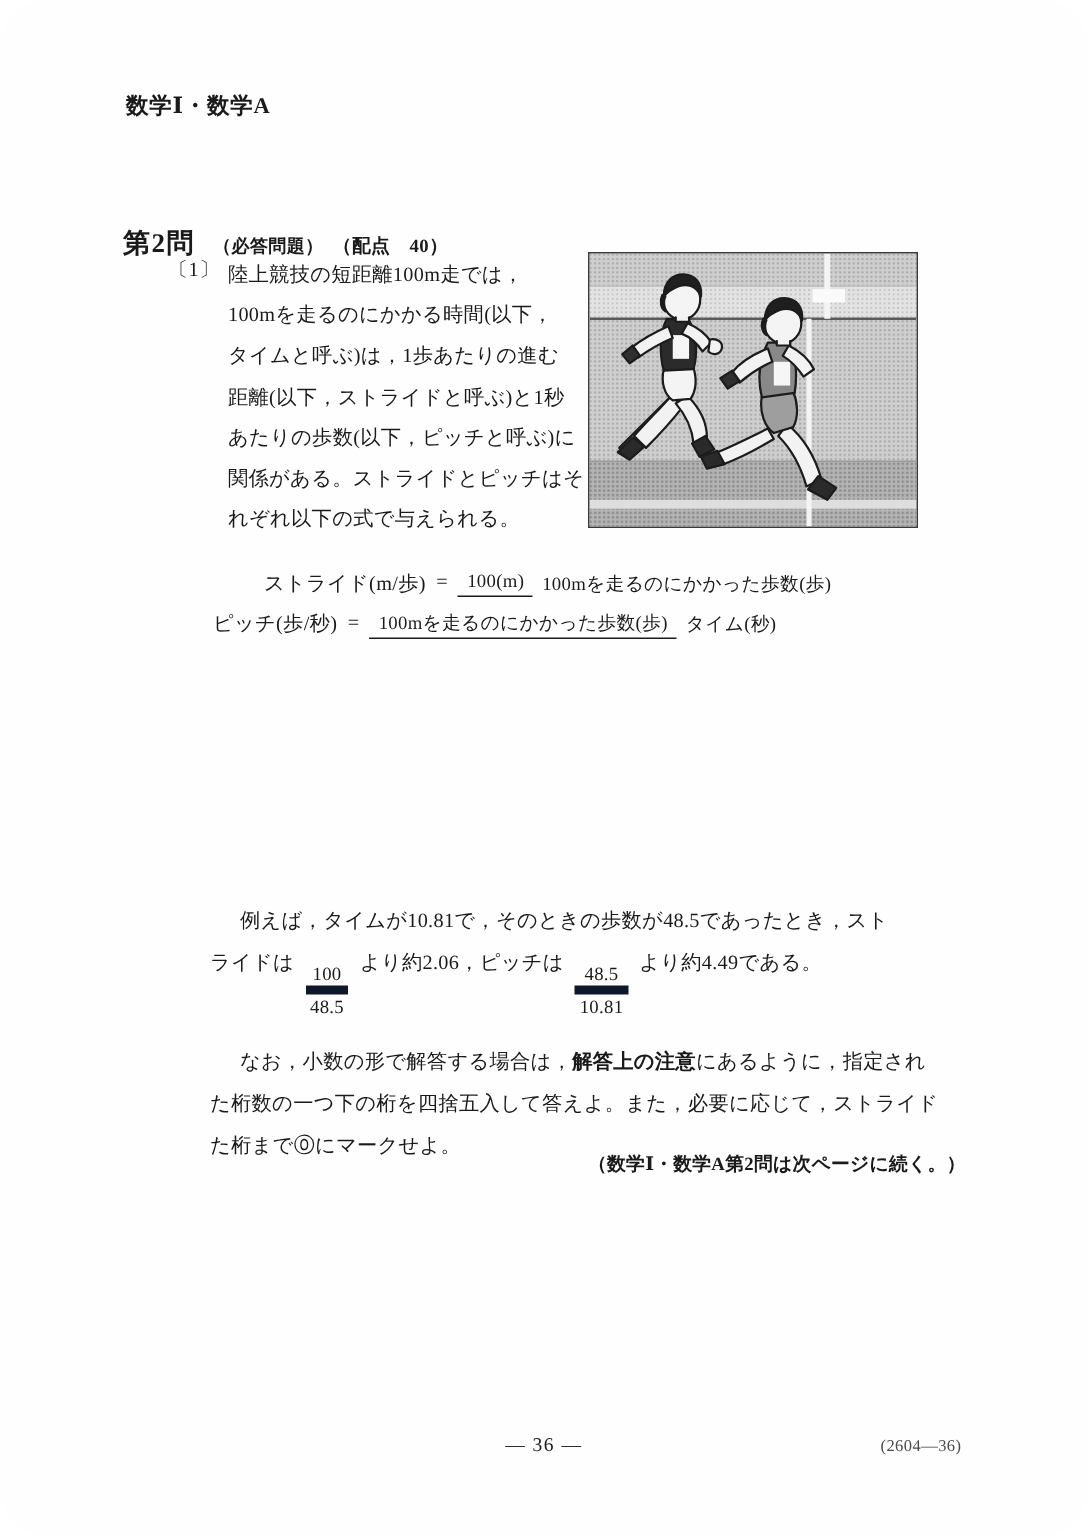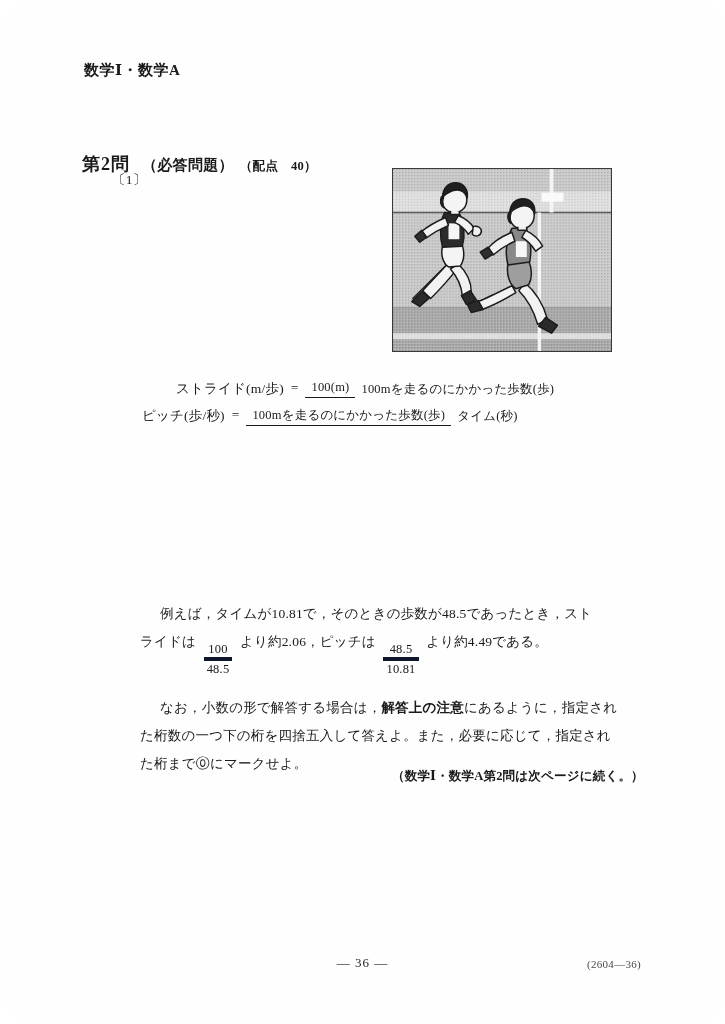--- a/index.html
+++ b/index.html
@@ -39,21 +39,21 @@
     display: flex;
     align-items: baseline;
     white-space: nowrap;
   }
   .q-head .q-num {
     font-size: 18px;
     font-weight: bold;
     letter-spacing: 1px;
   }
   .q-head .q-meta {
-    font-size: 15px;
+    font-size: 12px;
     font-weight: bold;
     margin-left: 12px;
     letter-spacing: 0.3px;
     margin-top: 48px;
   }
   .q-head .q-meta2 {
     font-size: 12.5px;
     font-weight: bold;
     margin-left: 6px;
     letter-spacing: 0.3px;
@@ -142,21 +142,21 @@
   #para-round  { top: 694px; }
 
   .ifrac {
     display: inline-flex;
     flex-direction: column;
     text-align: center;
     vertical-align: -7px;
     margin: 0 4px;
   }
   .ifrac .num {
-    border-bottom: 4px solid #0f172a;
+    border-bottom: 6px solid #0f172a;
     font-size: 12.5px;
     padding: 0 3px 0px 3px;
     line-height: 15px;
   }
   .ifrac .den {
     font-size: 12.5px;
     padding: 0 3px;
     line-height: 16px;
   }
   .bold-inline { font-weight: bold; }
@@ -199,20 +199,29 @@
   <div class="subject-title">数学Ⅰ・数学A</div>
 
   <div class="q-head">
     <span class="q-num">第2問</span>
     <span class="q-meta">（必答問題）</span>
     <span class="q-meta2">（配点　40）</span>
   </div>
 
   <div class="sec-bracket">〔1〕</div>
 
+  <div class="col-text">
+    <span class="ln">陸上競技の短距離100m走では，</span>
+    <span class="ln">100mを走るのにかかる時間(以下，</span>
+    <span class="ln">タイムと呼ぶ)は，1歩あたりの進む</span>
+    <span class="ln">距離(以下，ストライドと呼ぶ)と1秒</span>
+    <span class="ln">あたりの歩数(以下，ピッチと呼ぶ)に</span>
+    <span class="ln">関係がある。ストライドとピッチはそ</span>
+    <span class="ln">れぞれ以下の式で与えられる。</span>
+  </div>
 
   <div class="figure">
     <svg viewBox="0 0 220 184" preserveAspectRatio="none">
       <defs>
         <pattern id="halftone" width="3" height="3" patternUnits="userSpaceOnUse">
           <rect width="3" height="3" fill="#cfcfcf"></rect>
           <rect width="1.4" height="1.4" fill="#a9a9a9"></rect>
         </pattern>
         <pattern id="halftone-dark" width="3" height="3" patternUnits="userSpaceOnUse">
           <rect width="3" height="3" fill="#b4b4b4"></rect>
@@ -325,21 +334,21 @@
         <span class="den">10.81</span>
       </span>
       <span>より約4.49である。</span>
     </span>
   </div>
 
   <div class="para" id="para-round">
     <span class="ln ind">
       <span>なお，小数の形で解答する場合は，</span><span class="bold-inline">解答上の注意</span><span>にあるように，指定され</span>
     </span>
-    <span class="ln">た桁数の一つ下の桁を四捨五入して答えよ。また，必要に応じて，指定され</span>
+    <span class="ln">た桁数の一つ下の桁を四捨五入して答えよ。また，必要に応じて，ストライド</span>
     <span class="ln">
       <span>た桁まで</span><span class="circ-zero">⓪</span><span>にマークせよ。</span>
     </span>
   </div>
 
   <div class="continue-note">（数学Ⅰ・数学A第2問は次ページに続く。）</div>
 
   <div class="page-number">— 36 —</div>
   <div class="doc-code">(2604—36)</div>
 

